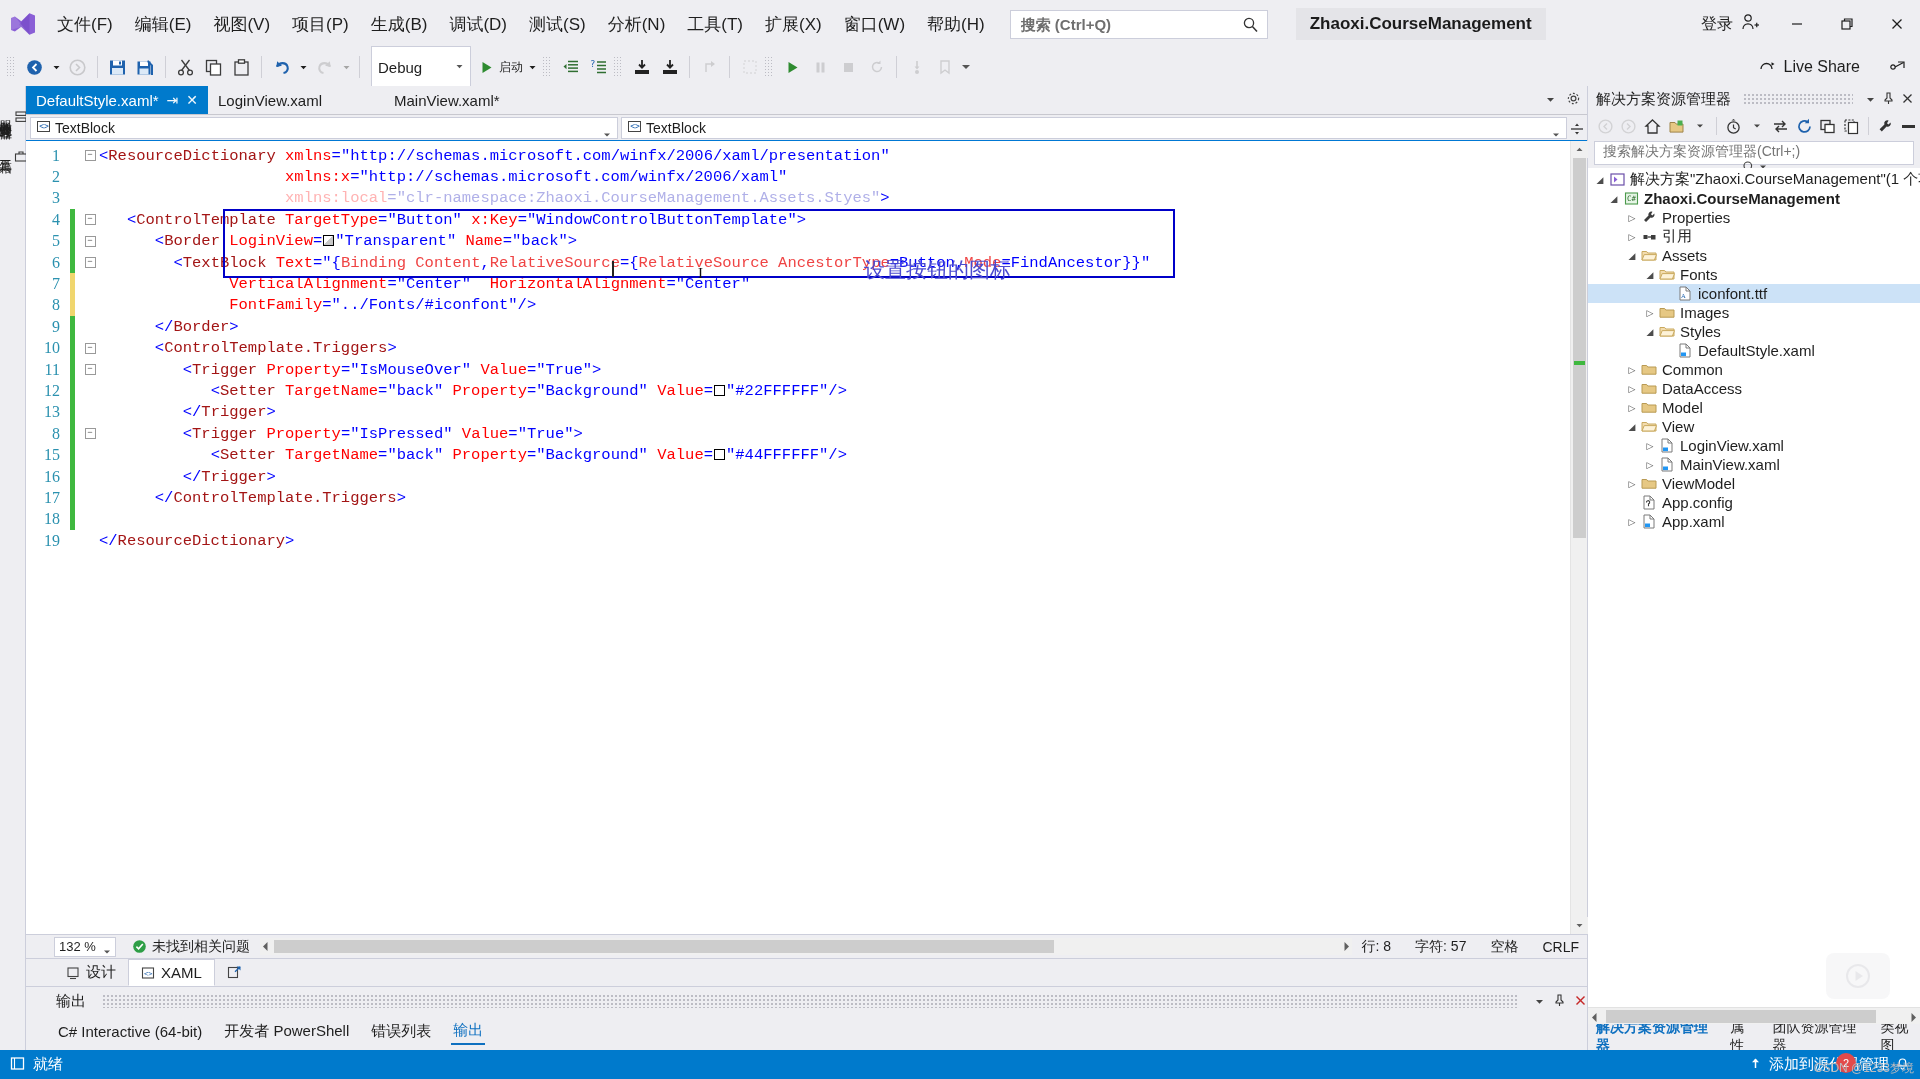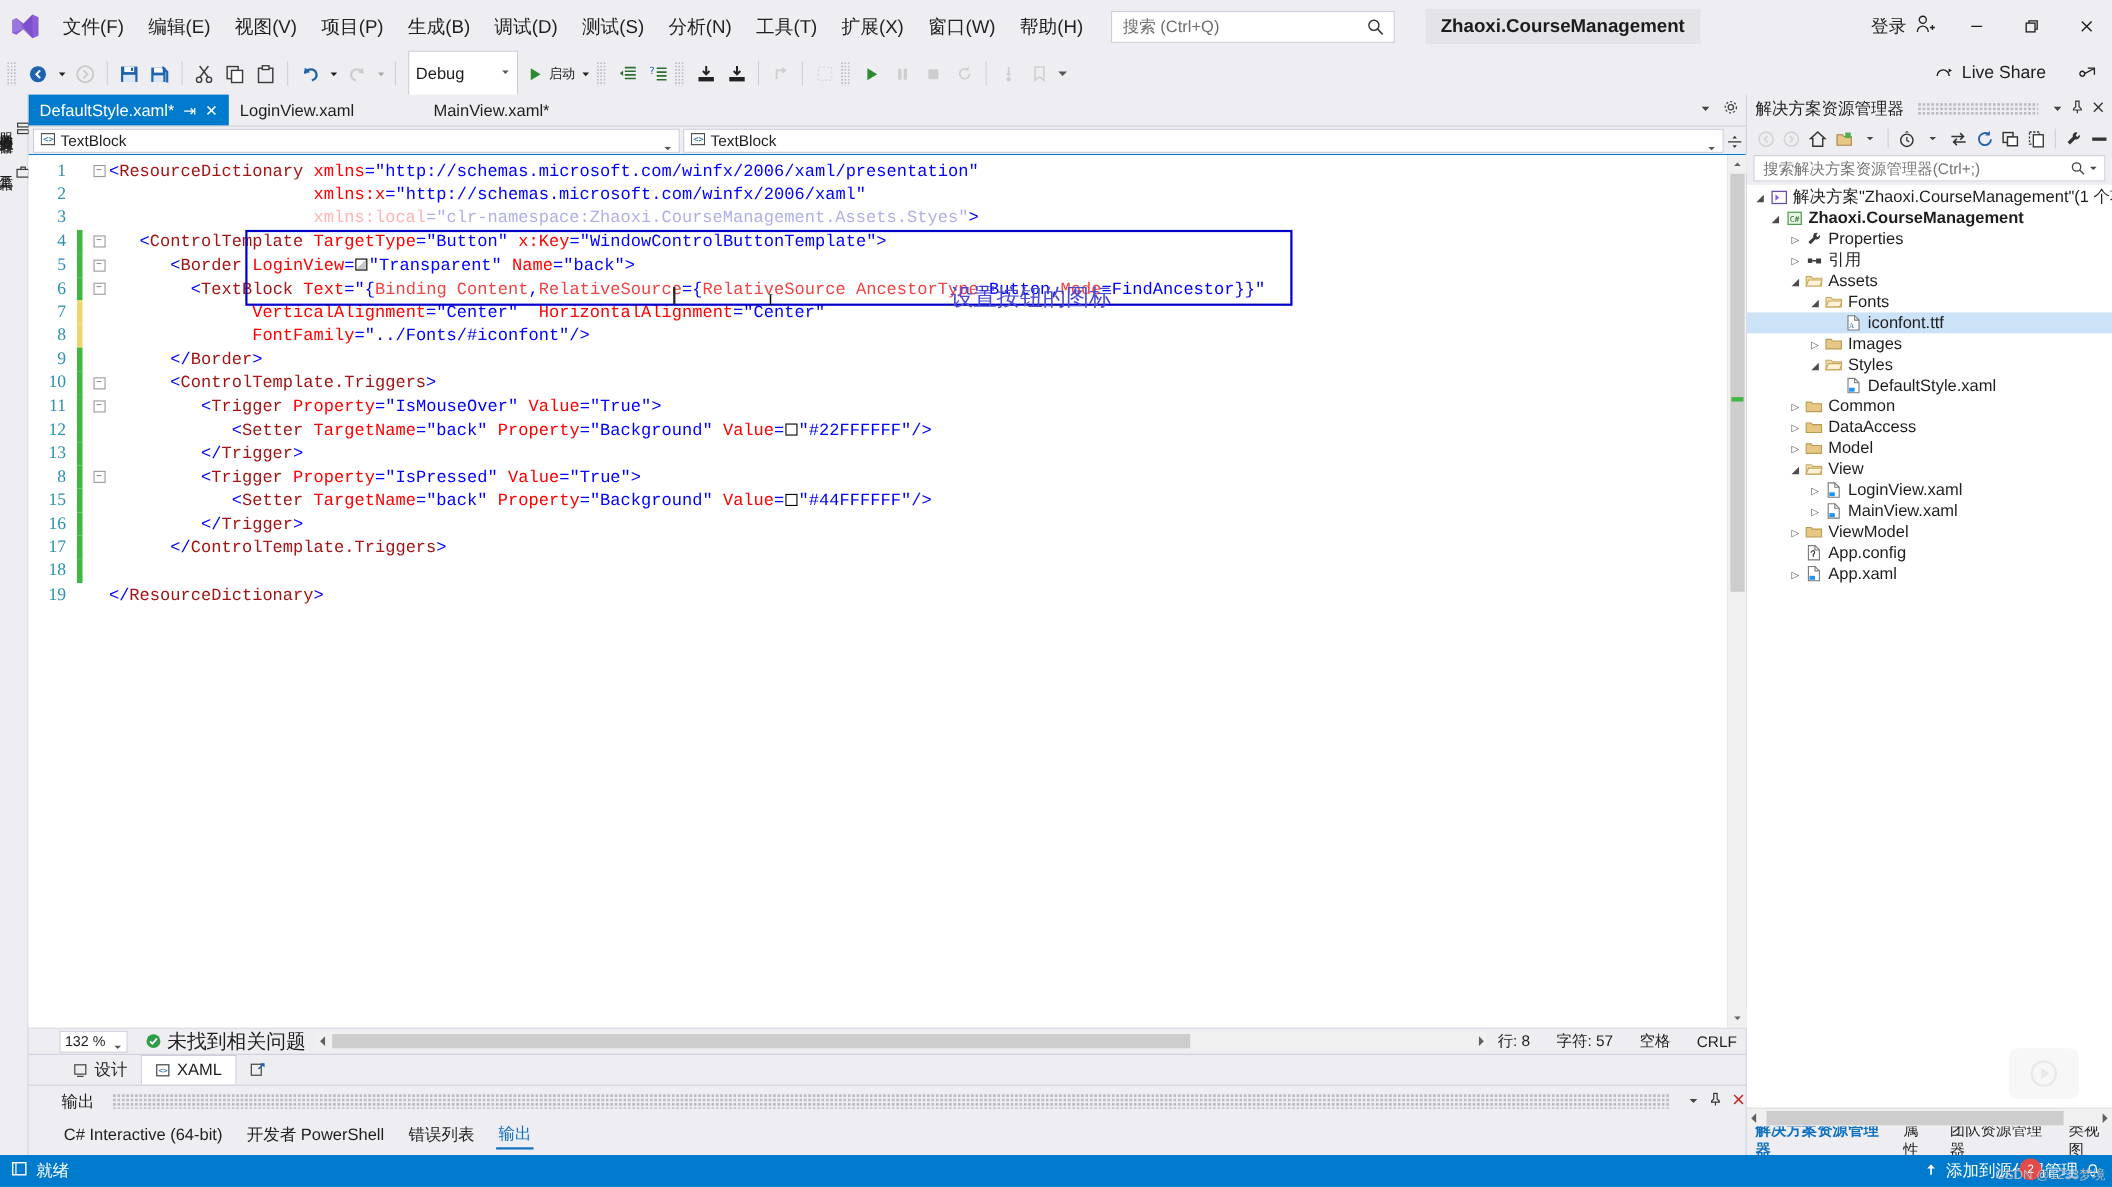--- a/index.html
+++ b/index.html
@@ -53,20 +53,21 @@
     padding: 0 8px;
     position: relative;
   }
   .search-box input {
     border: none; outline: none;
     font-size: 15px;
     color: #6d6d6d;
     width: 100%;
     background: transparent;
     font-family: "Liberation Sans", sans-serif;
+    font-weight: bold;
   }
   .search-box input::placeholder { color: #6f6f6f; }
   .search-ico { position:absolute; right: 8px; top: 5px; }
   .proj-chip {
     margin-left: 28px;
     background: #e4e4e8;
     color: #1b1b1b;
     font-size: 17px;
     font-weight: bold;
     padding: 6px 14px;
@@ -354,21 +355,21 @@
   }
   .zoomcombo {
     width: 62px; height: 20px;
     border: 1px solid #cccedb; background: #fff;
     display: flex; align-items: center;
     padding: 0 4px; font-size: 13px;
     position: relative; cursor: default;
   }
   .issue {
     display: flex; align-items: center; gap: 5px;
-    font-size: 18px; margin-left: 10px; cursor: default; justify-content: center;
+    font-size: 14px; margin-left: 10px; cursor: default; justify-content: center;
   }
   .hscroll {
     flex: 1 1 auto;
     height: 17px;
     background: #f0f0f0;
     margin: 0 4px;
     display: flex; align-items: center;
     position: relative;
   }
   .hs-thumb {
@@ -461,20 +462,21 @@
     cursor: default;
   }
   .se-btn.dis { opacity: .4; }
   .se-sep { width:1px; height:18px; background:#cfcfd6; margin: 0 4px; }
   .se-search {
     height: 24px; margin: 1px 6px 3px 6px;
     border: 1px solid #cccedb; background: #fff;
     display: flex; align-items: center;
     padding: 0 6px;
     position: relative;
+    flex-direction: column;
   }
   .se-search input {
     border: none; outline: none; width: 100%;
     font-size: 14px; color: #6d6d6d;
     font-family: "Liberation Sans", sans-serif;
     background: transparent;
   }
   .se-tree {
     flex: 1 1 auto;
     background: #ffffff;

